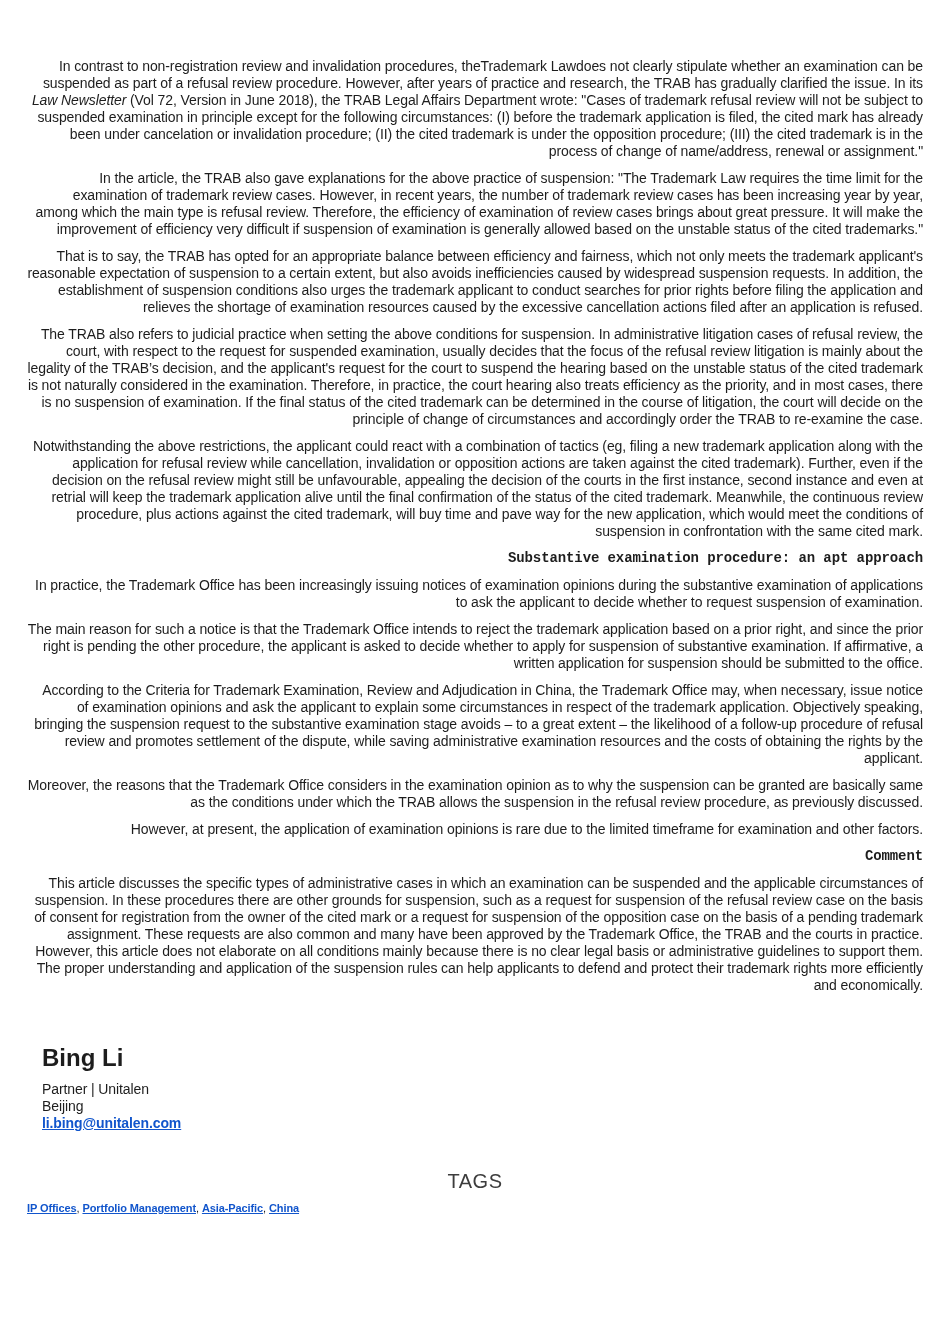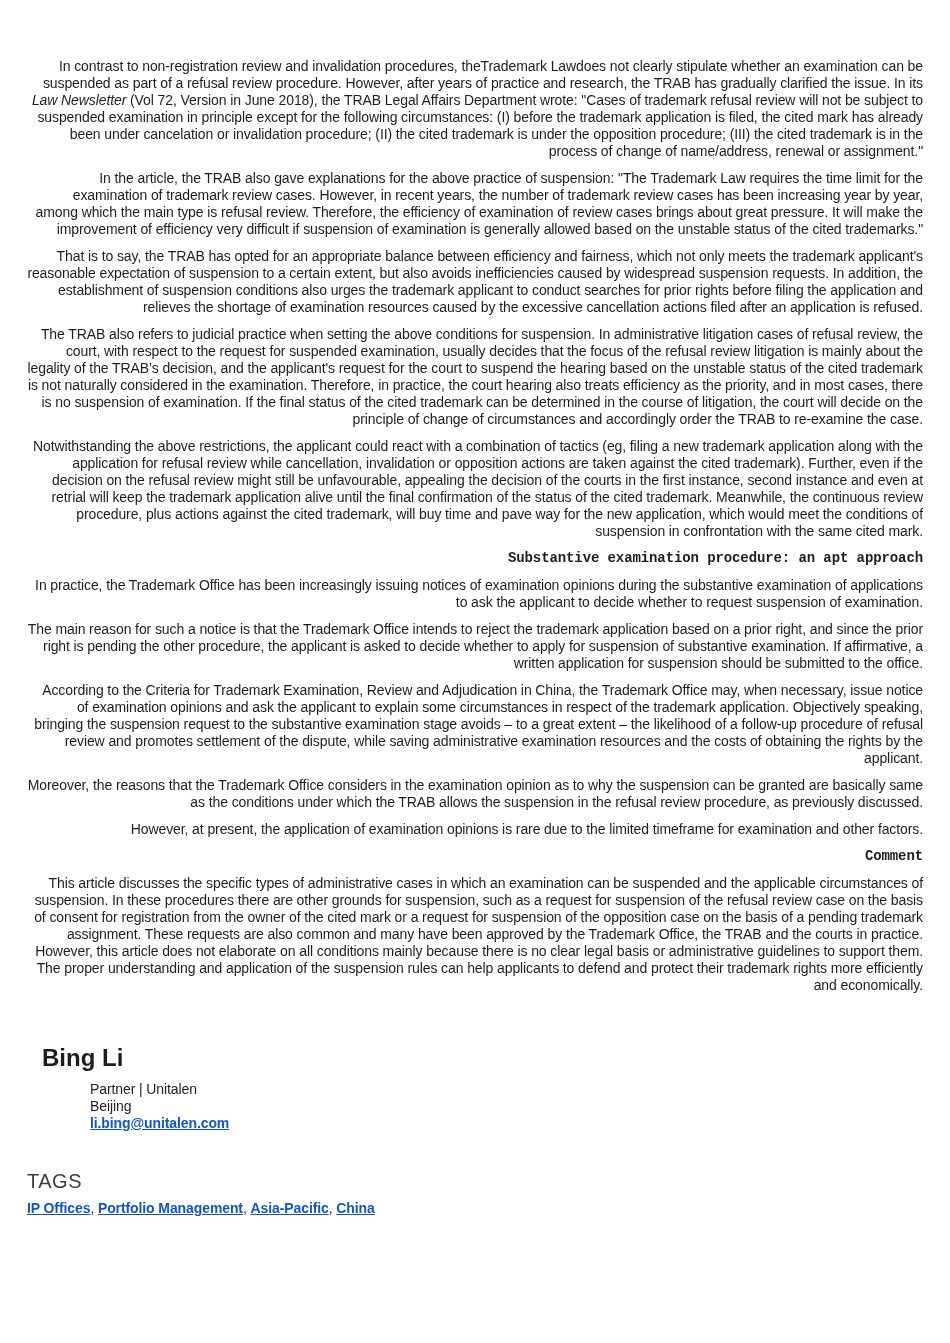--- a/index.html
+++ b/index.html
@@ -33,32 +33,32 @@
     font-size: 24px;
     font-weight: 700;
     letter-spacing: 0;
     margin: 0 0 9px 0;
     color: #1d1d1d;
   }
   .author-line {
     font-size: 14px;
     line-height: 17px;
     letter-spacing: -0.1px;
-    margin-left: 48px;
   }
   .tags { margin-top: 38px; }
   .tags-heading {
     font-size: 20px;
     font-weight: 400;
     color: #3d3d3d;
     letter-spacing: 0.5px;
     margin: 0 0 7px 0;
+    text-align: center;
   }
   .tag-list {
-    font-size: 14px;
+    font-size: 11px;
     line-height: 17px;
     letter-spacing: -0.1px;
     color: #1d1d1d;
   }
 </style>
 </head>
 <body>
 
 <div class="page">
 

